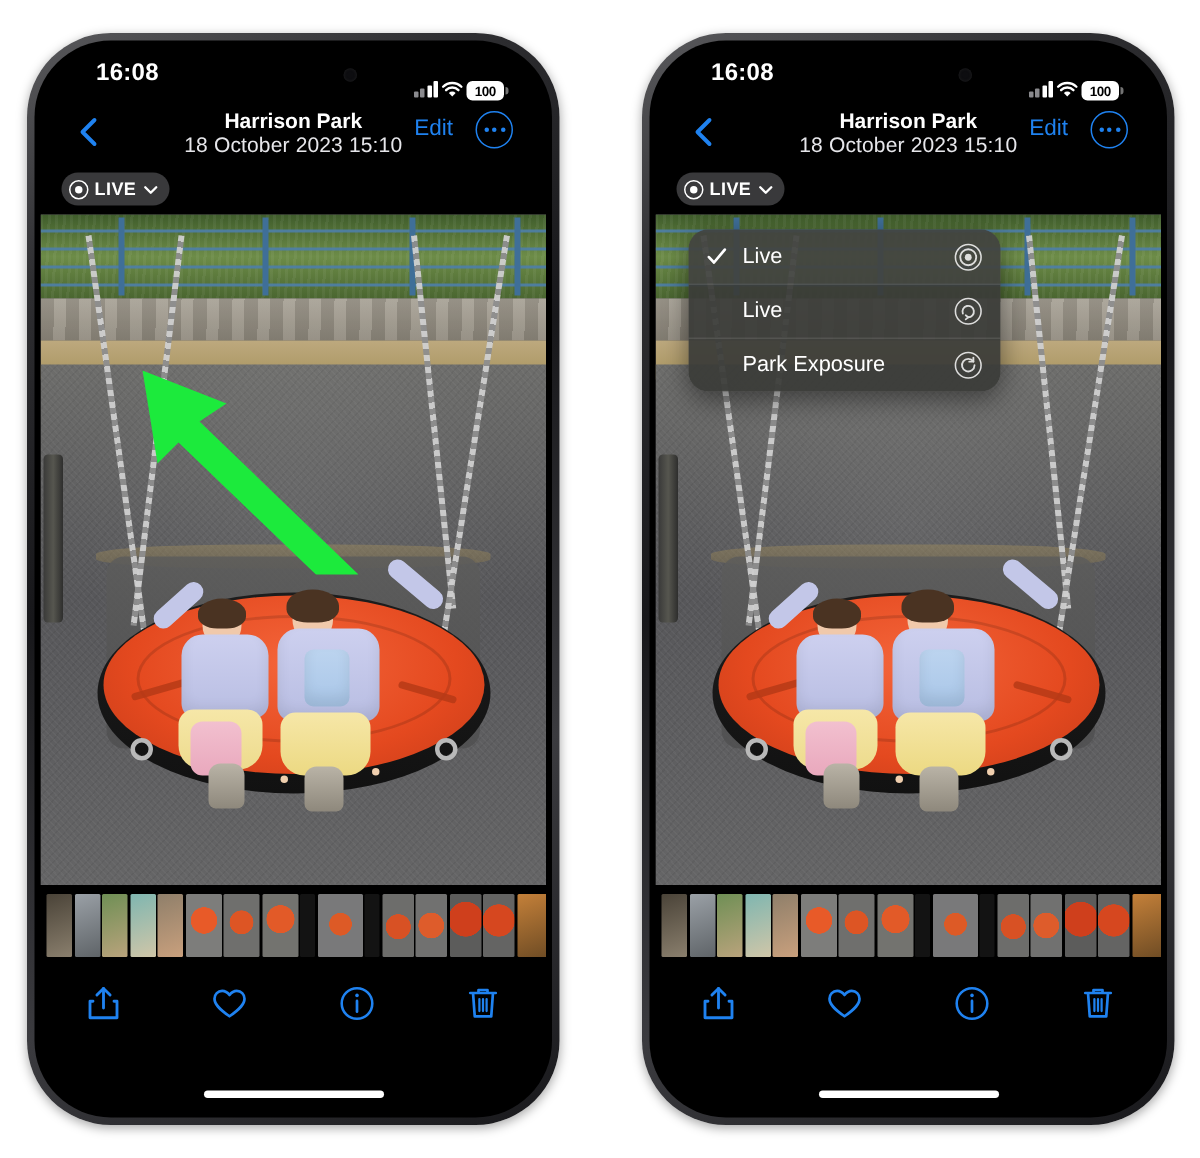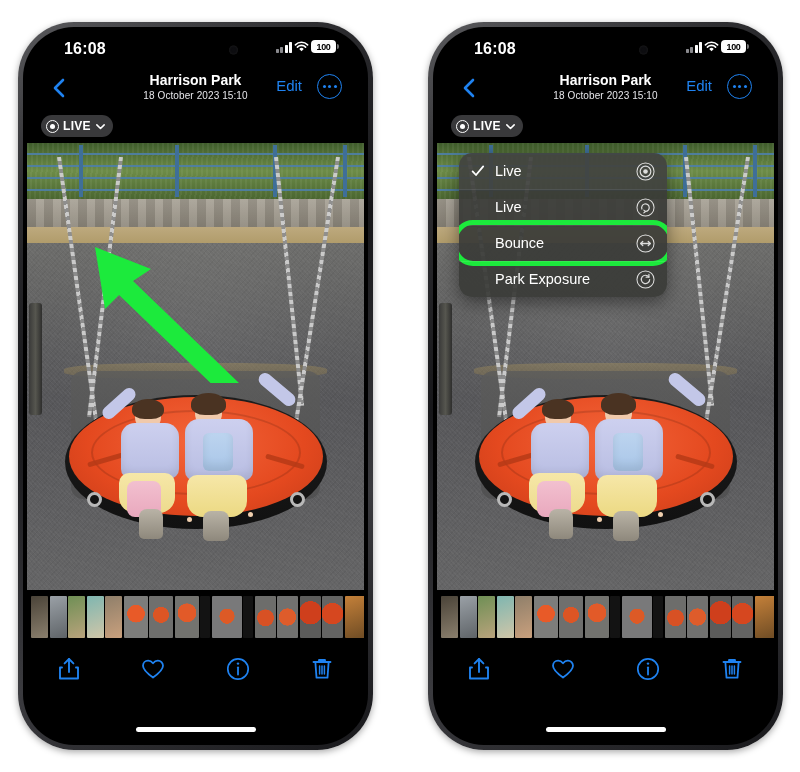--- a/index.html
+++ b/index.html
@@ -16,40 +16,40 @@
   .screen{position:absolute;inset:9px;border-radius:45px;background:#000;overflow:hidden;}
 
   
   .statusbar{position:relative;height:40px;color:#fff;}
   .sb-time{position:absolute;left:37px;top:9px;font-size:16px;font-weight:600;letter-spacing:.2px;}
   .island{position:absolute;left:50%;transform:translateX(-50%);top:4px;width:116px;height:29px;
           border-radius:18px;background:#000;}
   .island .cam{position:absolute;right:16px;top:50%;transform:translateY(-50%);
                width:9px;height:9px;border-radius:50%;background:#0d0d10;
                box-shadow:inset 0 0 2px #222;}
-  .sb-right{position:absolute;right:28px;top:9px;display:flex;align-items:flex-end;gap:2px;}
+  .sb-right{position:absolute;right:28px;top:23px;display:flex;align-items:flex-start;gap:2px;}
   .bars{display:flex;align-items:flex-end;gap:1.5px;height:11px;}
   .bars i{width:3px;background:#fff;border-radius:.7px;display:block;}
   .bars i:nth-child(1){height:4px;background:#8a8a8e;}
   .bars i:nth-child(2){height:6px;background:#8a8a8e;}
   .bars i:nth-child(3){height:8.5px;}
   .bars i:nth-child(4){height:11px;}
   .batt{position:relative;width:25px;height:13px;border-radius:4px;background:#fff;
         color:#000;font-size:9px;font-weight:700;display:flex;align-items:center;
         justify-content:center;letter-spacing:-.3px;}
   .batt:after{content:"";position:absolute;right:-3px;top:4px;width:2px;height:5px;
               border-radius:0 2px 2px 0;background:rgba(255,255,255,.45);}
 
   
   .navbar{position:relative;height:42px;color:#fff;}
   .nav-back{position:absolute;left:20px;top:4px;width:26px;height:26px;cursor:pointer;}
   .nav-back svg{display:block;}
   .nav-title{position:absolute;left:50%;transform:translateX(-50%);top:1px;text-align:center;white-space:nowrap;}
   .nav-title .t1{font-size:14px;font-weight:600;line-height:17px;}
-  .nav-title .t2{font-size:10px;color:#e6e6ea;line-height:14px;letter-spacing:.1px;}
+  .nav-title .t2{font-size:14px;color:#e6e6ea;line-height:14px;letter-spacing:.1px;}
   .nav-edit{position:absolute;right:62px;top:6px;color:#1f82f0;font-size:15px;cursor:pointer;}
   .nav-more{position:absolute;right:22px;top:3px;width:25px;height:25px;border-radius:50%;
             border:1.6px solid #1f82f0;box-sizing:border-box;display:flex;align-items:center;
             justify-content:center;gap:2.5px;cursor:pointer;}
   .nav-more span{width:3px;height:3px;border-radius:50%;background:#1f82f0;display:block;}
 
   
   .badgerow{position:relative;height:30px;}
   .livebadge{position:absolute;left:14px;top:2px;height:22px;padding:0 7px 0 5px;
              border-radius:11px;background:rgba(70,70,72,.82);display:flex;align-items:center;
@@ -457,29 +457,20 @@
 
           <div class="mi">
             <span class="lbl">Live</span>
             <svg class="ic" viewBox="0 0 20 20">
               <circle cx="10" cy="10" r="9" stroke="#fff" stroke-width="1.1" fill="none"></circle>
               <path d="M6.2 11.6a4 4 0 1 1 3.8 2.6" stroke="#fff" stroke-width="1.3" fill="none" stroke-linecap="round"></path>
               <path d="M10 14.2l-1.8-1.4M10 14.2l-1.8 1.5" stroke="#fff" stroke-width="1.2" fill="none" stroke-linecap="round"></path>
             </svg>
           </div>
 
-          <div class="mi">
-            <span class="lbl">Bounce</span>
-            <svg class="ic" viewBox="0 0 20 20">
-              <circle cx="10" cy="10" r="9" stroke="#fff" stroke-width="1.1" fill="none"></circle>
-              <path d="M5 10h10" stroke="#fff" stroke-width="1.4" stroke-linecap="round"></path>
-              <path d="M7.1 7.9 5 10l2.1 2.1M12.9 7.9 15 10l-2.1 2.1" stroke="#fff" stroke-width="1.4" fill="none" stroke-linecap="round" stroke-linejoin="round"></path>
-            </svg>
-            <div class="hl"></div>
-          </div>
 
           <div class="mi">
             <span class="lbl">Park Exposure</span>
             <svg class="ic" viewBox="0 0 20 20">
               <circle cx="10" cy="10" r="9" stroke="#fff" stroke-width="1.1" fill="none"></circle>
               <path d="M13.6 7.4A4.4 4.4 0 1 0 14.4 10" stroke="#fff" stroke-width="1.3" fill="none" stroke-linecap="round"></path>
               <path d="M13.6 4.6v2.9h-2.9" stroke="#fff" stroke-width="1.3" fill="none" stroke-linecap="round" stroke-linejoin="round"></path>
             </svg>
           </div>
 

